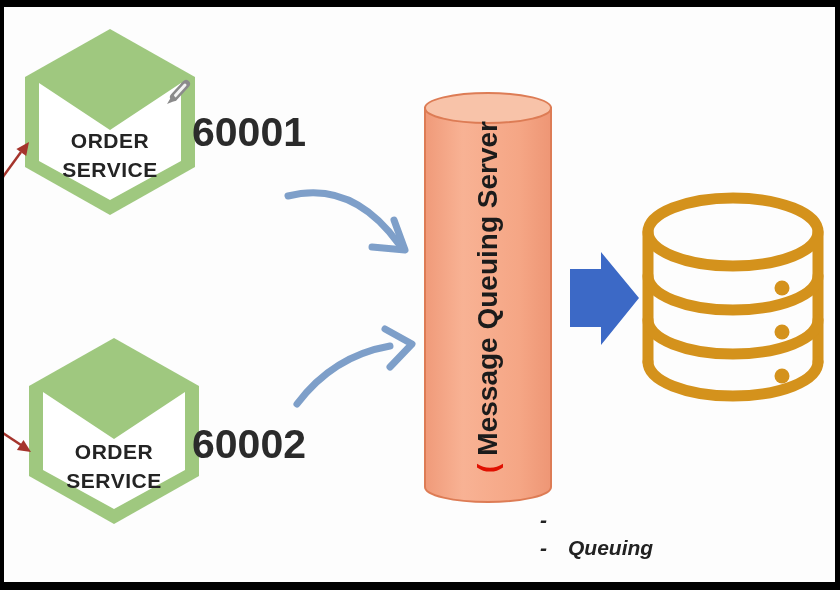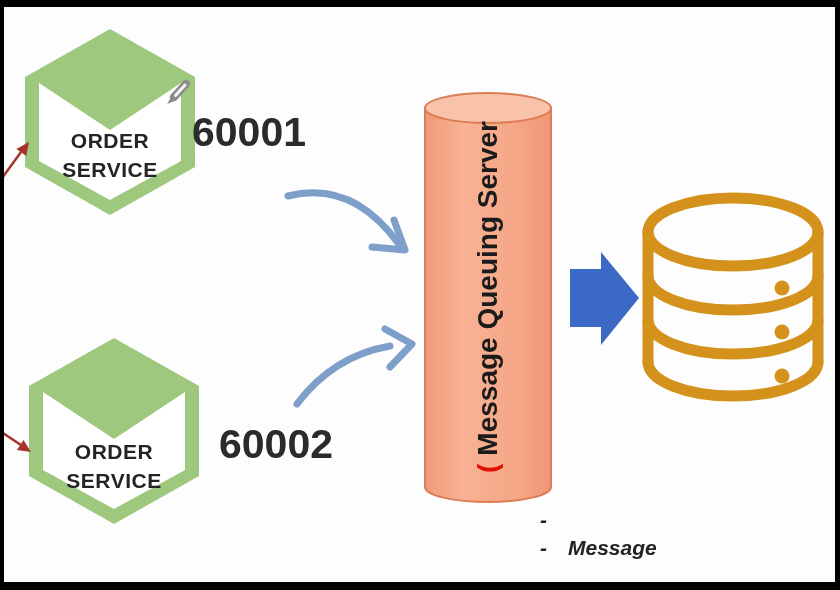--- a/index.html
+++ b/index.html
@@ -115,29 +115,29 @@
     <div>SERVICE</div>
   </div>
 
   <div class="abs port" style="left:188px;top:105px;">60001</div>
 
   <div class="abs svc-label" style="left:25px;top:430px;">
     <div>ORDER</div>
     <div>SERVICE</div>
   </div>
 
-  <div class="abs port" style="left:188px;top:417px;margin-left:27px;">60002</div>
+  <div class="abs port" style="left:188px;top:417px;">60002</div>
 
   <div class="abs queue-label" style="left:274px;top:272px;">
     <span class="paren">(</span><span>Message Queuing Server</span>
   </div>
 
   <div class="abs impl-list" style="left:536px;top:499px;">
     <div class="impl-row">
       <span class="dash">-</span>
     </div>
     <div class="impl-row">
       <span class="dash">-</span>
-      <span class="lbl">Message</span>
+      <span class="lbl">Queuing</span>
     </div>
   </div>
 
 </div>
 
 </body></html>

